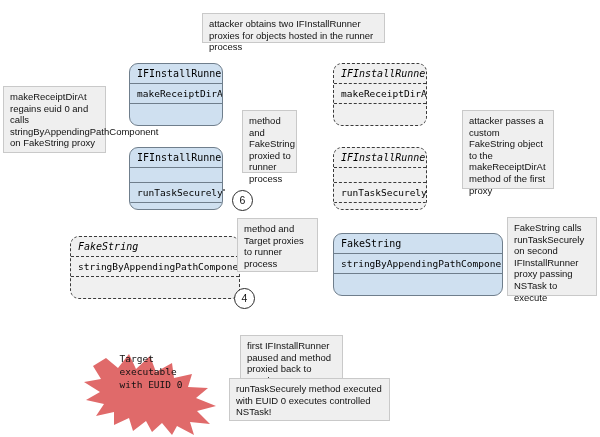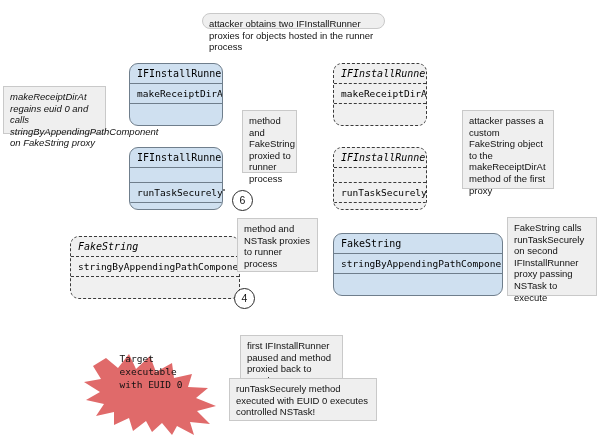--- a/index.html
+++ b/index.html
@@ -102,21 +102,21 @@
       <marker id="arrow" markerWidth="7" markerHeight="7" refX="6" refY="2.5" orient="auto">
         <path d="M0,0 L6,2.5 L0,5 z" fill="#111"></path>
       </marker>
     </defs>
 
     <line x1="225" y1="190" x2="200" y2="190" stroke="#111" stroke-width="1.1" marker-end="url(#arrow)"></line>
 
     <path d="M487,263 C494,259 494,252 489,247" stroke="#111" stroke-width="1" fill="none"></path>
   </svg>
 
-  <div class="note" style="left:202px; top:13px; width:183px; height:16px;border-radius:8px;">attacker obtains two IFInstallRunner proxies for objects hosted in the runner process</div>
+  <div class="note" style="left:202px; top:13px; width:183px; height:30px;">attacker obtains two IFInstallRunner proxies for objects hosted in the runner process</div>
 
   <div class="clsbox solid" style="left:129px; top:63px; width:94px; height:63px;">
     <div class="row title">IFInstallRunner</div>
     <div class="row">makeReceiptDirAt</div>
     <div class="row filler" style="height:29px;"></div>
   </div>
 
   <div class="clsbox solid" style="left:129px; top:147px; width:94px; height:63px;">
     <div class="row title">IFInstallRunner</div>
     <div class="row filler" style="height:15px;"></div>
@@ -142,33 +142,33 @@
     <div class="row">stringByAppendingPathComponent</div>
     <div class="row filler" style="height:29px;"></div>
   </div>
 
   <div class="clsbox solid" style="left:333px; top:233px; width:170px; height:63px;">
     <div class="row title">FakeString</div>
     <div class="row">stringByAppendingPathComponent</div>
     <div class="row filler" style="height:29px;"></div>
   </div>
 
-  <div class="note" style="left:3px; top:86px; width:103px; height:48px;font-style:italic;">makeReceiptDirAt regains euid 0 and calls stringByAppendingPathComponent on FakeString proxy</div>
+  <div class="note" style="left:3px; top:86px; width:103px; height:67px;">makeReceiptDirAt regains euid 0 and calls stringByAppendingPathComponent on FakeString proxy</div>
 
   <div class="note" style="left:242px; top:110px; width:55px; height:63px;">method and FakeString proxied to runner process</div>
 
   <div class="note" style="left:462px; top:110px; width:92px; height:79px;">attacker passes a custom FakeString object to the makeReceiptDirAt method of the first proxy</div>
 
-  <div class="note" style="left:237px; top:218px; width:81px; height:54px;">method and NSTask proxies to runner process</div>
+  <div class="note" style="left:237px; top:218px; width:81px; height:54px;">method and Target proxies to runner process</div>
 
   <div class="note" style="left:507px; top:217px; width:90px; height:79px;">FakeString calls runTaskSecurely on second IFInstallRunner proxy passing NSTask to execute</div>
 
   <div class="note" style="left:240px; top:311px; width:103px; height:53px;margin-top:24px;">first IFInstallRunner paused and method proxied back to attacker</div>
 
-  <div class="note" style="left:229px; top:378px; width:148px; height:43px;">runTaskSecurely method executed with EUID 0 executes controlled NSTask!</div>
+  <div class="note" style="left:229px; top:378px; width:161px; height:43px;">runTaskSecurely method executed with EUID 0 executes controlled NSTask!</div>
 
   <div class="step" style="left:232px; top:190px;">6</div>
 
   <div class="step" style="left:234px; top:288px;">4</div>
 
   <div class="star" style="left:84px; top:352px; width:134px; height:83px;">
     <svg width="134" height="83" viewBox="0 0 134 83" xmlns="http://www.w3.org/2000/svg">
       <polygon points="22,6 34,16 45,2 52,17 66,4 72,20 88,11 90,26 108,22 104,35 124,36 112,46 132,54 113,59 126,72 106,70 110,83 93,74 88,83 78,71 68,80 62,69 49,79 45,66 30,73 30,60 12,64 20,52 2,48 16,40 0,30 17,27 9,14" fill="#e06a6a"></polygon>
     </svg>
     <div class="startext"><span>Target</span>

